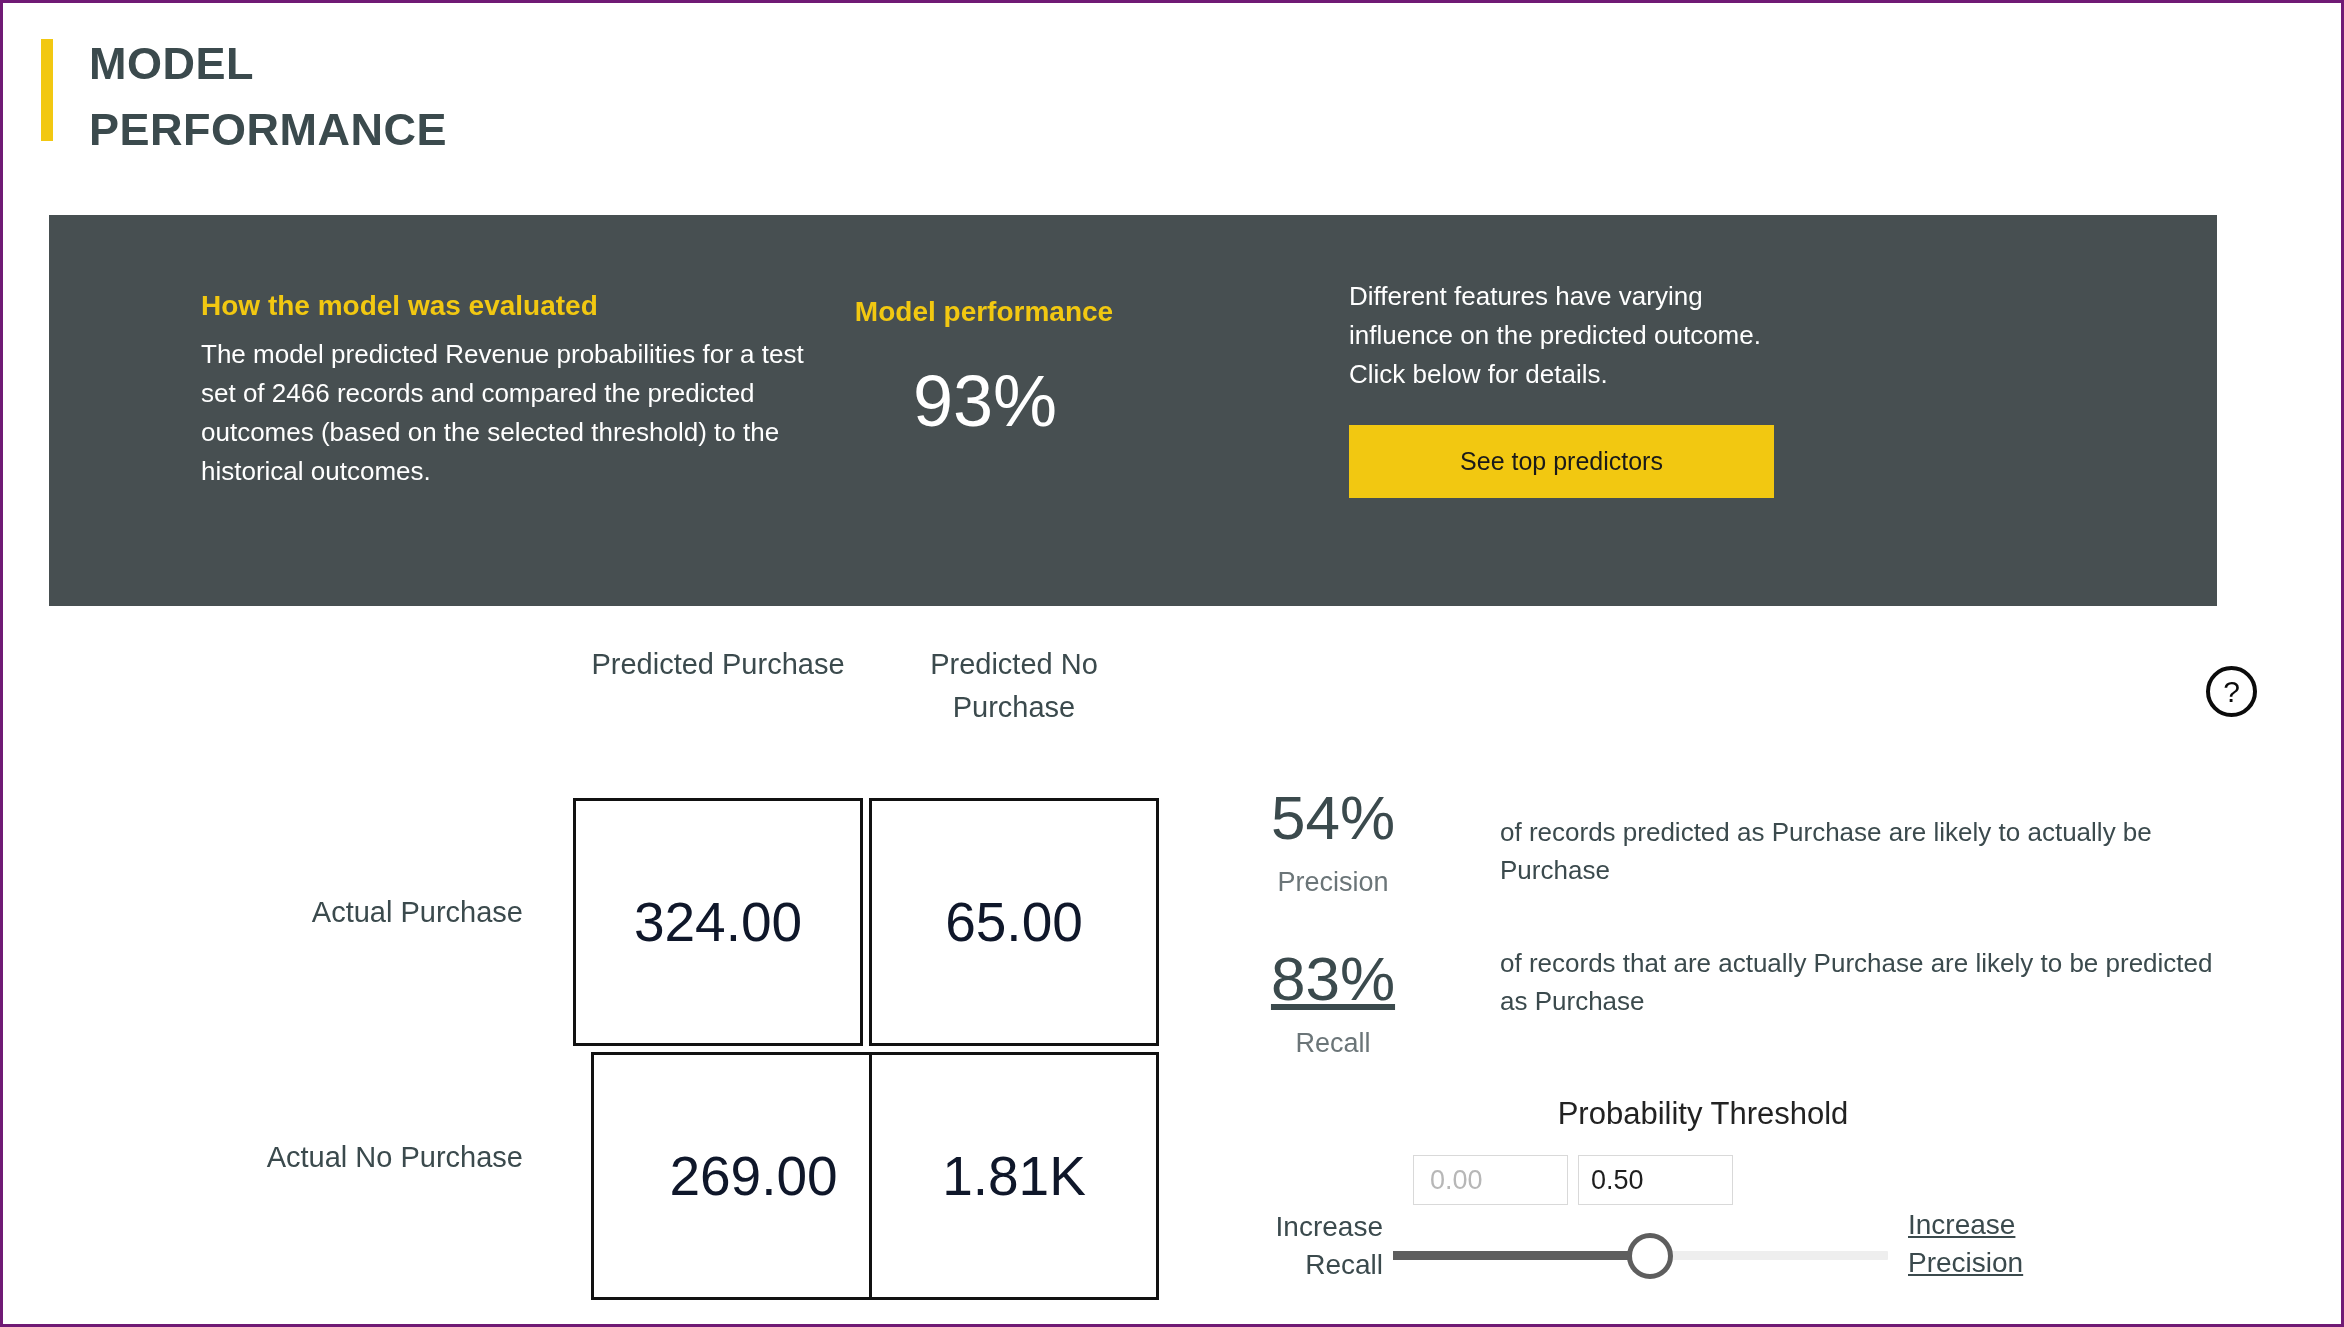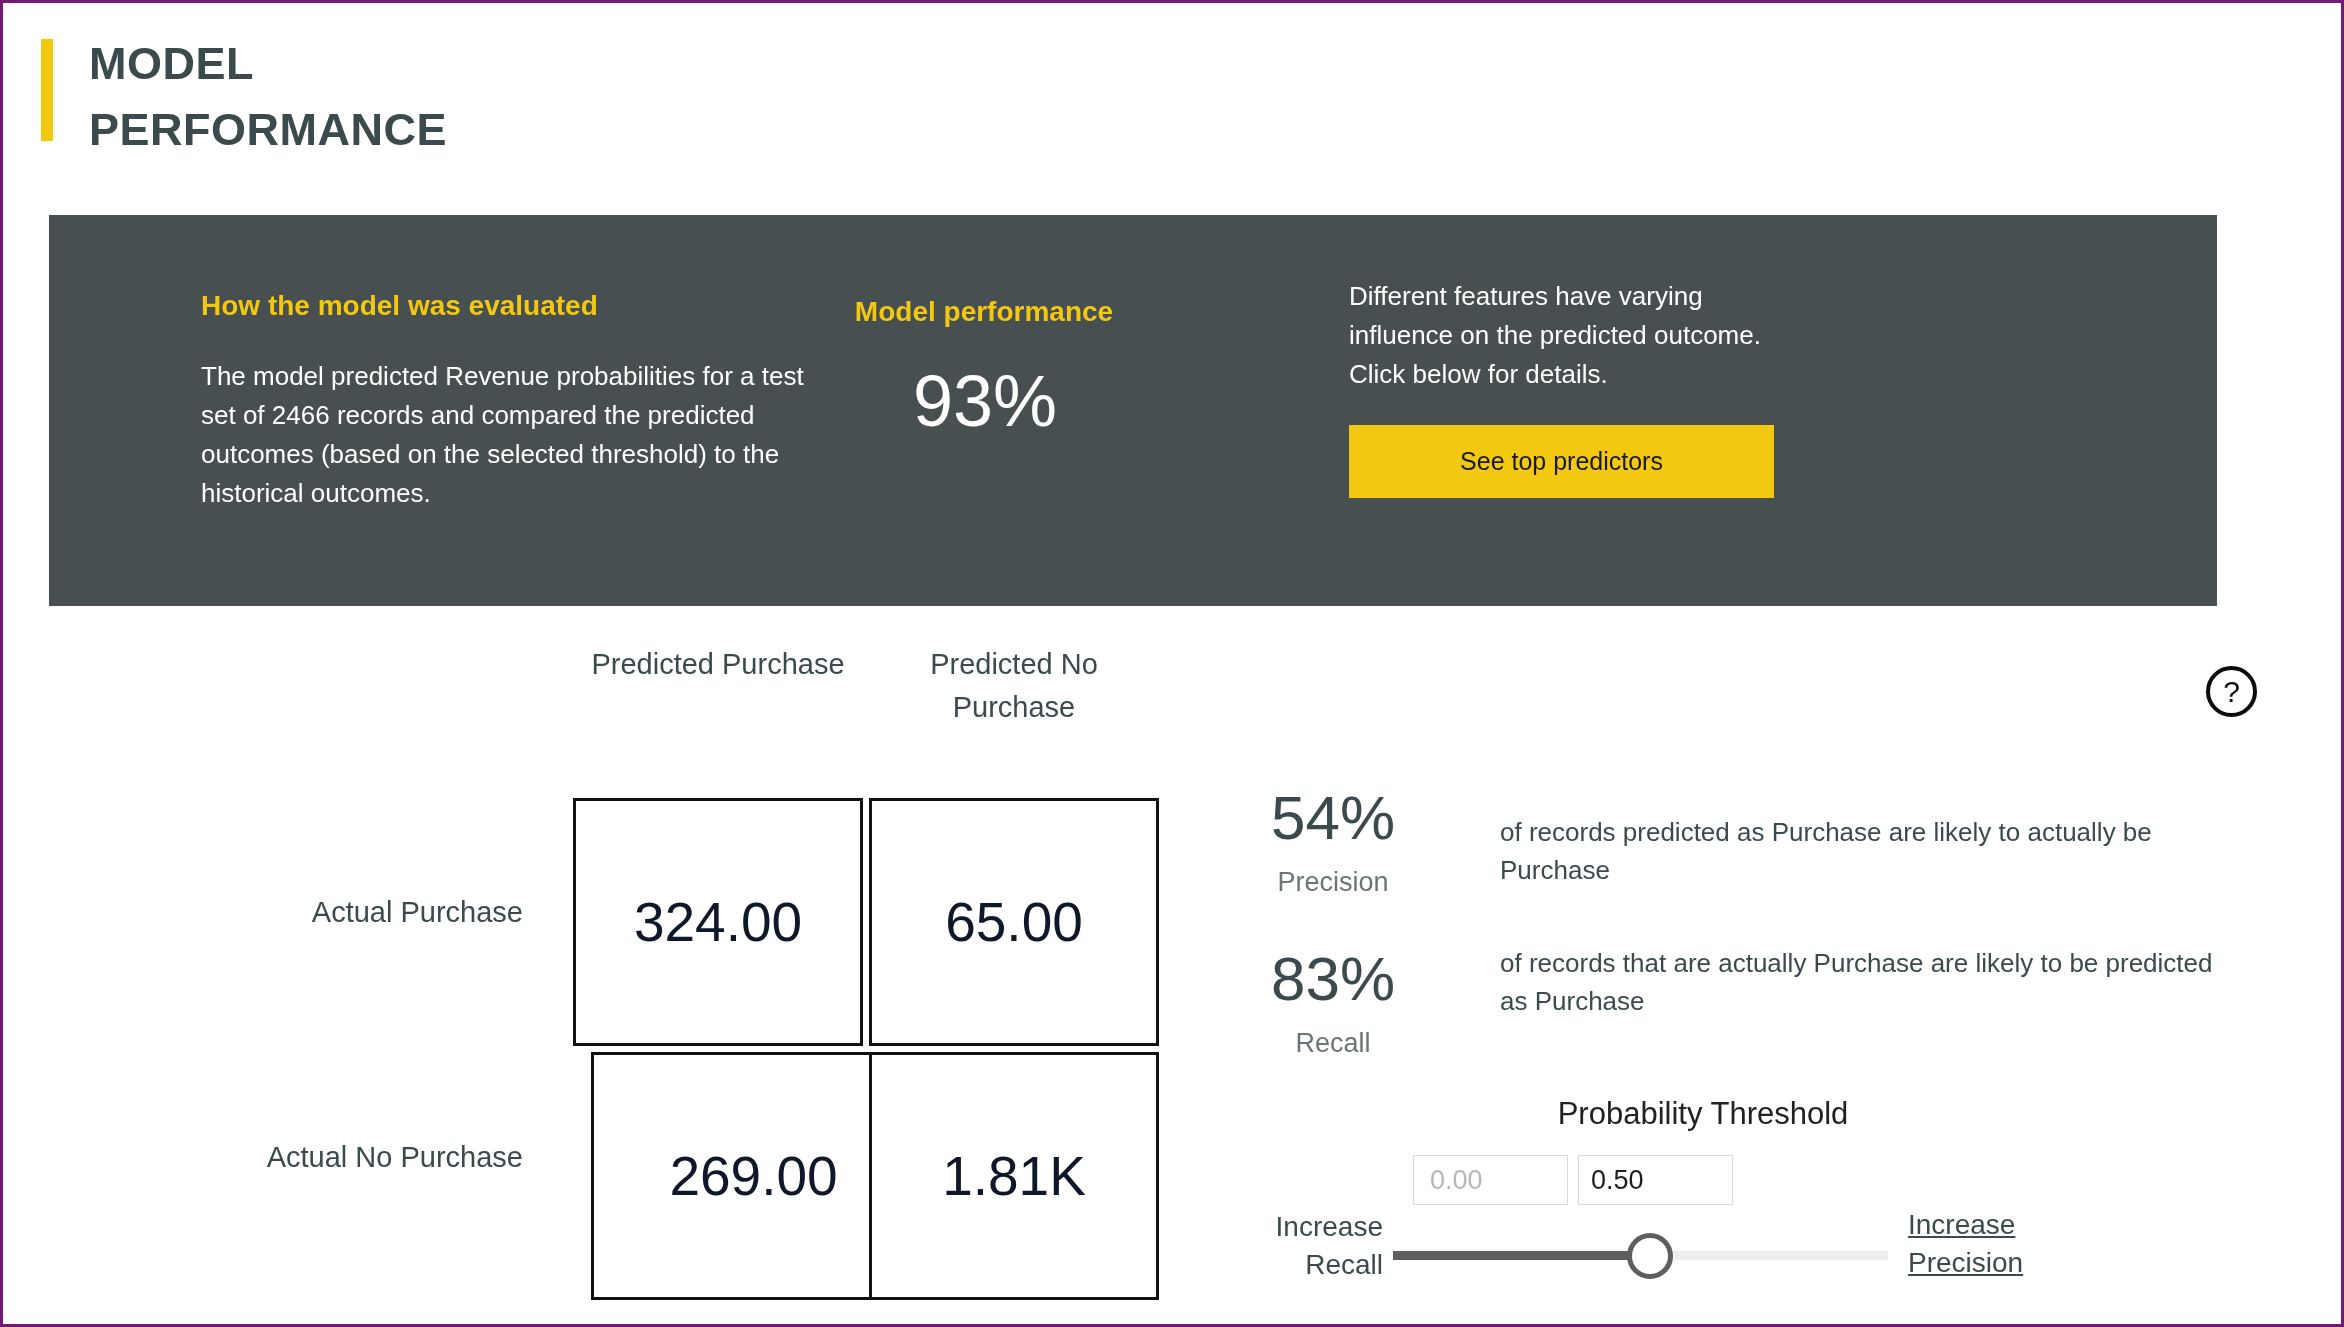--- a/index.html
+++ b/index.html
@@ -68,21 +68,21 @@
     font-size: 26px;
     line-height: 39px;
     font-weight: 400;
   }
   #col-eval {
     position: absolute;
     left: 152px;
     top: 74px;
     width: 640px;
   }
-  #eval-heading { margin: 0 0 34px 0; }
+  #eval-heading { margin: 0 0 12px 0; }
   #eval-body { margin: 0; width: 625px; }
 
   #col-perf {
     position: absolute;
     left: 700px;
     top: 80px;
     width: 560px;
     text-align: left;
   }
   #perf-heading {
@@ -214,21 +214,21 @@
   .metric-desc {
     position: absolute;
     width: 740px;
     font-size: 26px;
     line-height: 38px;
     color: #3B4A4D;
   }
   #metric-value-0 { left: 0px;   top: 0px; }
   #metric-name-0  { left: 0px;   top: 82px; }
   #metric-desc-0  { left: 287px; top: 0px; margin-top: 30px; }
-  #metric-value-1 { left: 0px;   top: 161px; }
+  #metric-value-1 { left: 0px;   top: 161px; text-decoration: underline; }
   #metric-name-1  { left: 0px;   top: 243px; }
   #metric-desc-1  { left: 287px; top: 161px; }
 
   
   #threshold { position: absolute; left: 1180px; top: 1090px; width: 1000px; }
   #threshold-title {
     position: absolute;
     left: 310px;
     top: 0px;
     width: 420px;

